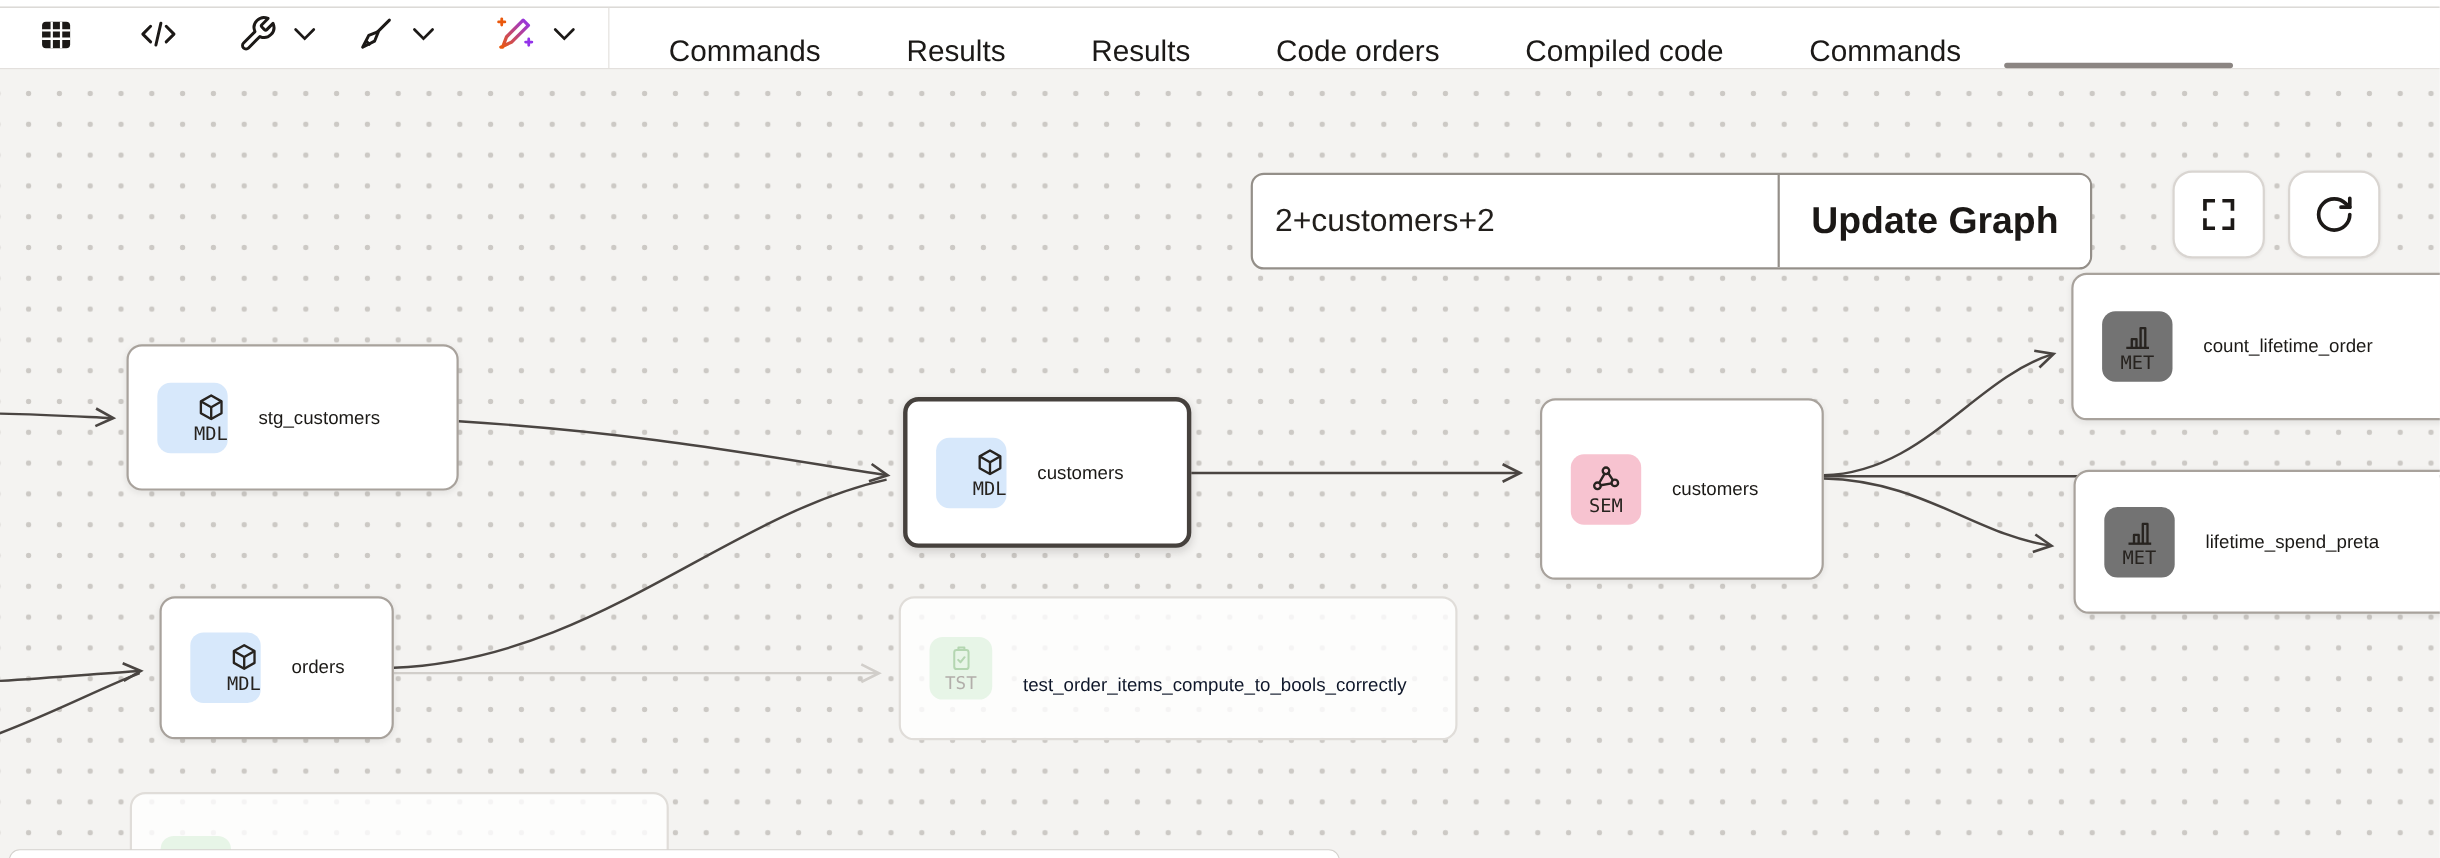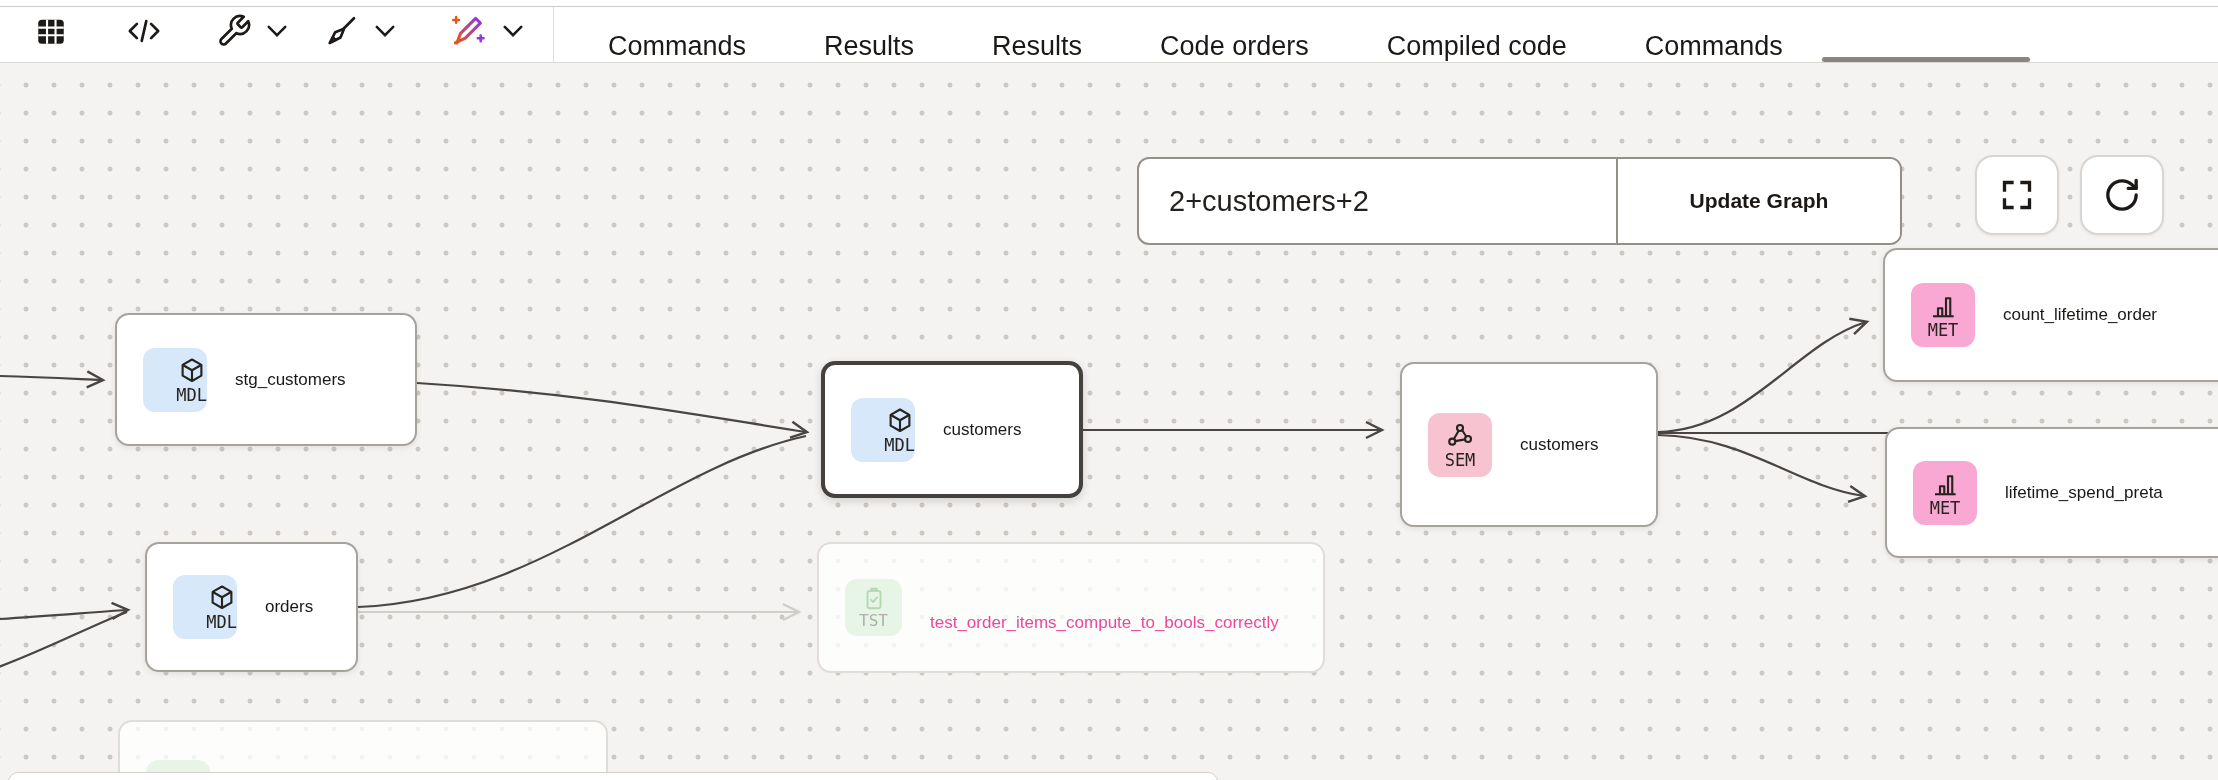--- a/index.html
+++ b/index.html
@@ -32,38 +32,38 @@
   }
   .node.selected{border:4px solid #46413d;box-shadow:0 3px 8px rgba(28,25,23,.16);}
   .node.faded{border-color:#e0ddd9;box-shadow:none;background:rgba(255,255,255,.8);}
   .badge{
     width:64px;height:64px;border-radius:12px;flex:0 0 64px;
     display:flex;flex-direction:column;align-items:center;justify-content:center;gap:1px;
     font-family:"DejaVu Sans Mono",monospace;font-size:17px;line-height:1;color:#27231f;
   }
   .badge-mdl{background:#d7e8fb;align-items:flex-end;}
   .badge-sem{background:#f7c3d0;}
-  .badge-met{background:#f9a8d4;}
+  .badge-met{background:#737373;}
   .badge-tst{background:#e7f5e7;color:#b2aeaa;}
   .badge-tst svg{stroke:#b4d6b1;}
   .node-label{font-size:17px;color:#1b1916;white-space:nowrap;}
-  .node.faded .node-label{color:#ec4899;white-space:normal;word-break:break-all;width:420px;line-height:1.45;margin-top:32px;}
+  .node.faded .node-label{color:#0f172a;white-space:normal;word-break:break-all;width:420px;line-height:1.45;margin-top:32px;}
   
   .graph-filter{
     position:absolute;left:1137px;top:157px;width:765px;height:88px;z-index:3;
     background:#fff;border:2px solid #948f89;border-radius:12px;box-sizing:border-box;
     display:flex;align-items:stretch;overflow:hidden;
   }
   .filter-input{
     flex:1 1 auto;border:none;outline:none;background:transparent;
-    font-family:"Liberation Sans",sans-serif;font-size:29px;color:#221f1c;padding:0 0 0 30px;
+    font-family:"Liberation Sans",sans-serif;font-size:29px;color:#221f1c;padding:0 0 0 20px;
   }
   .update-btn{
     flex:0 0 284px;border:none;border-left:2px solid #948f89;background:#fff;
-    font-family:"Liberation Sans",sans-serif;font-size:21px;font-weight:700;color:#1b1816;cursor:pointer;
+    font-family:"Liberation Sans",sans-serif;font-size:34px;font-weight:700;color:#1b1816;cursor:pointer;
   }
   .icon-btn{
     position:absolute;top:155px;width:84px;height:80px;z-index:3;background:#fff;
     border:2px solid #d9d5d1;border-radius:18px;box-sizing:border-box;
     display:flex;align-items:center;justify-content:center;cursor:pointer;color:#1c1917;
     box-shadow:0 1px 3px rgba(28,25,23,.06);
   }
   .btn-fullscreen{left:1975px;}
   .btn-refresh{left:2080px;}
   

